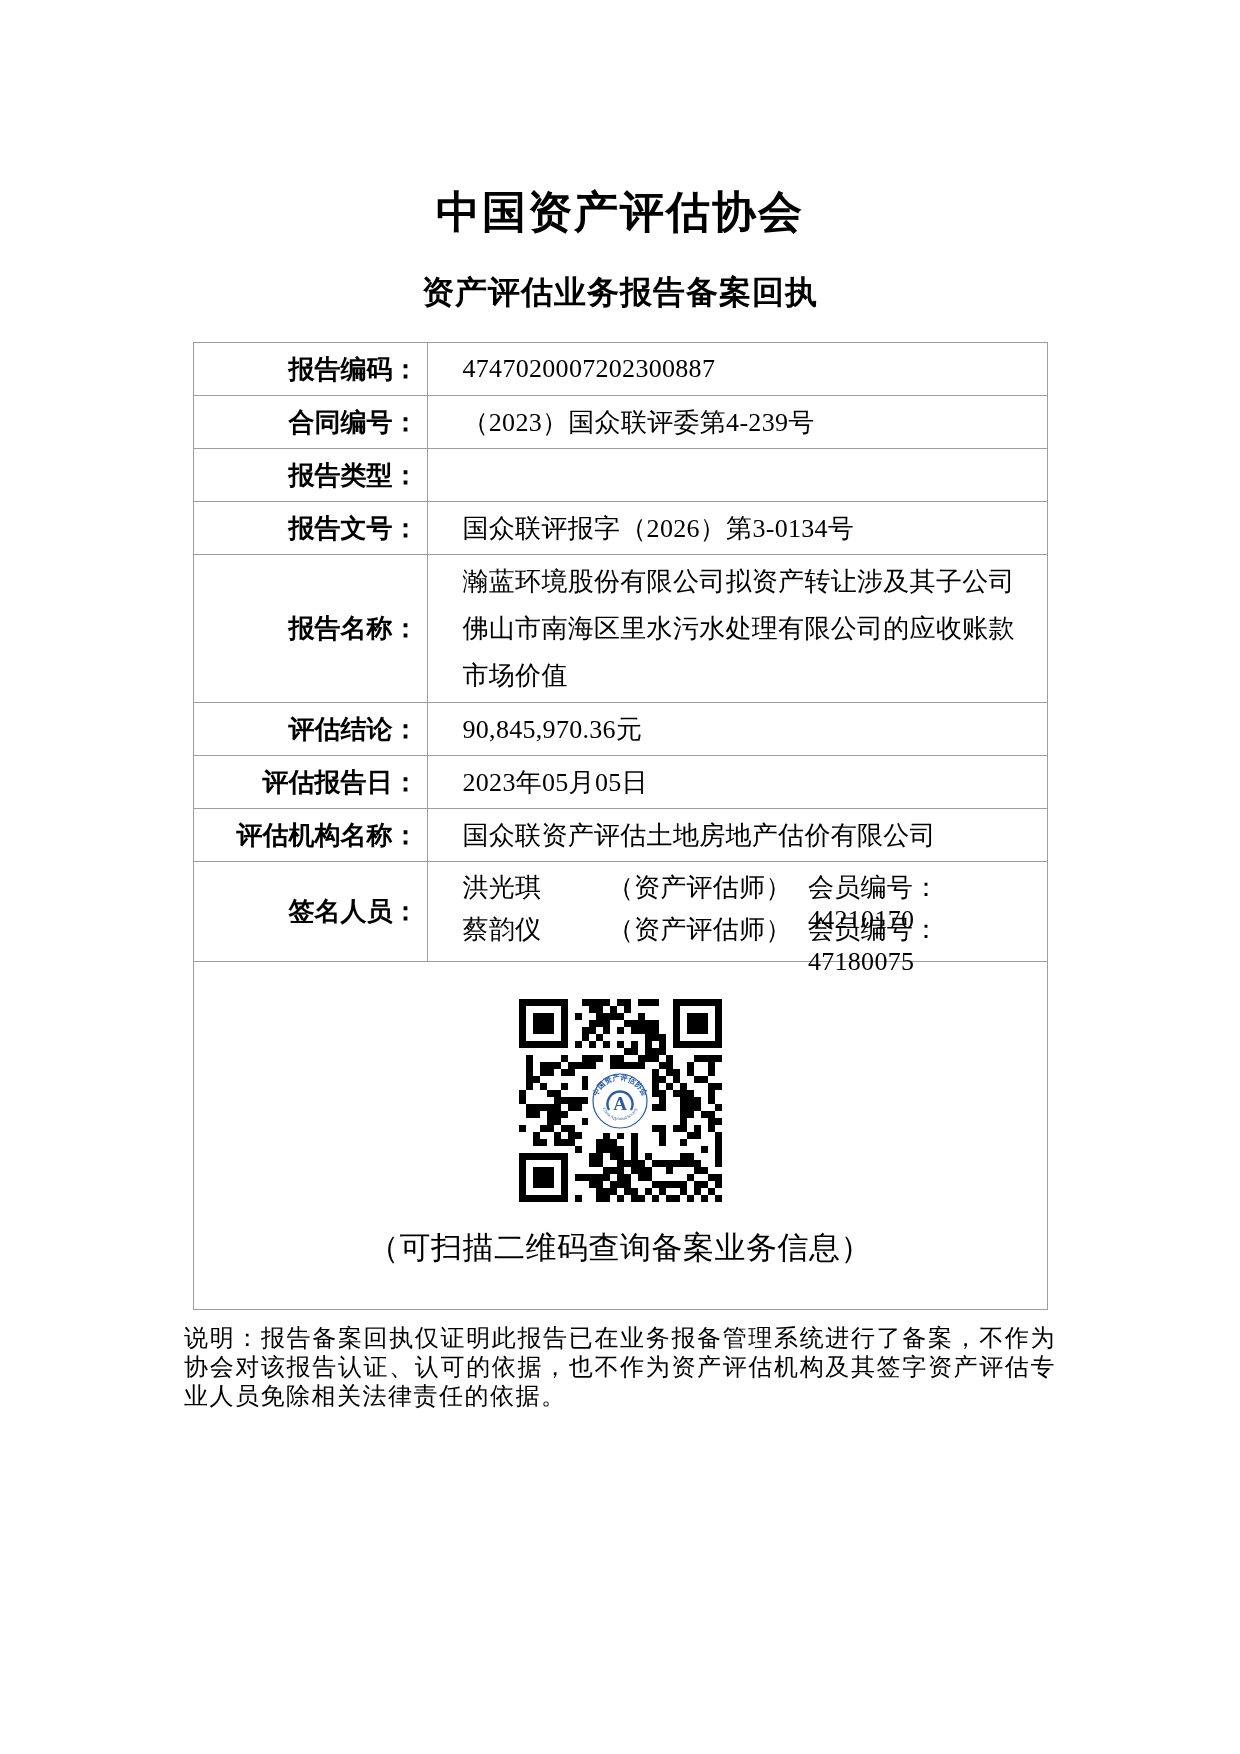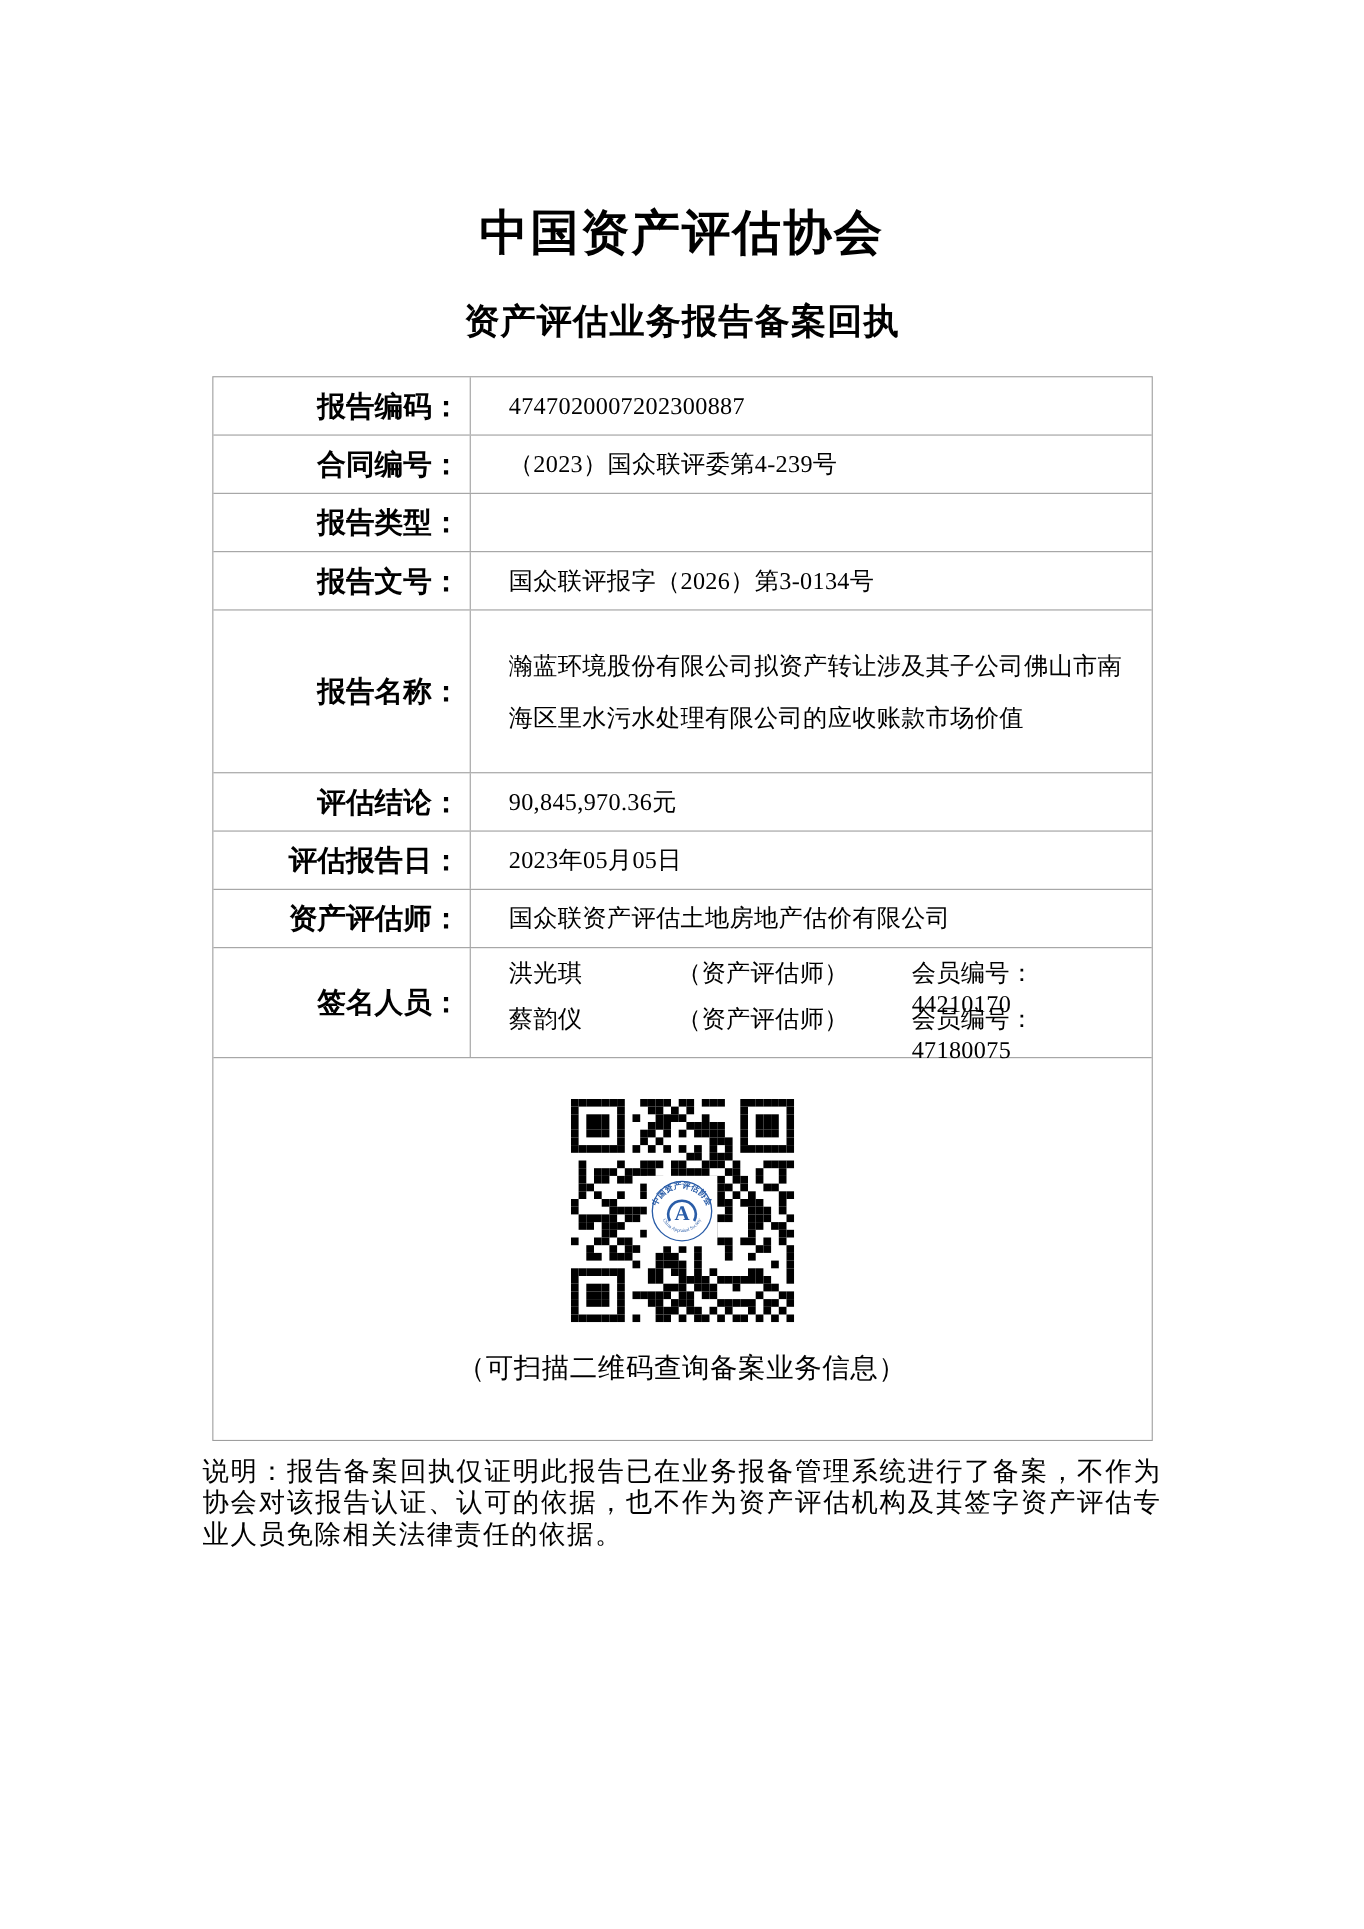--- a/index.html
+++ b/index.html
@@ -32,21 +32,21 @@
   .frow:last-child{border-bottom:none;}
   .cell{display:flex;align-items:center;}
   .lbl{
     width:234px;justify-content:flex-end;padding-right:8px;
     border-right:1px solid var(--border-color);
     font-family:Liberation Serif, serif;
     font-weight:bold;font-size:26px;
   }
   .val{
     flex:1;padding-left:35px;padding-right:22px;
-    font-size:22px;letter-spacing:0.3px;
+    font-size:26px;letter-spacing:0.3px;
   }
   .r-std{height:53px;}
   .r-name{height:148px;}
   .r-name .val{line-height:47px;align-items:center;}
   .r-sign{height:100px;}
   .signers{flex-direction:column;justify-content:center;align-items:stretch;}
   .signer-line{height:42px;display:flex;}
   .s-name{display:inline-block;width:133px;}
   .s-title{display:inline-block;width:220px;margin-left:24px;}
   .r-qr{height:310px;display:block;border-bottom:none;}
@@ -54,21 +54,21 @@
   .qr-wrap{
     position:relative;width:203px;height:203px;margin:37px auto 0 auto;
   }
   .qr-grid{position:absolute;left:0;top:0;width:203px;height:203px;}
   .qr-logo{
     position:absolute;left:50%;top:50%;transform:translate(-50%,-50%);
     width:64px;height:64px;background:#ffffff;
     display:flex;align-items:center;justify-content:center;
   }
   .qr-caption{
-    margin-top:25px;text-align:center;font-size:25px;letter-spacing:0.5px;
+    margin-top:25px;text-align:center;font-size:31px;letter-spacing:0.5px;
   }
   .note{
     width:872px;margin:14px auto 0 auto;
     font-size:24px;line-height:29px;letter-spacing:1.5px;
     text-align:justify;
   }
 </style>
 </head>
 <body>
 
@@ -107,21 +107,21 @@
       <div class="cell lbl">评估结论：</div>
       <div class="cell val">90,845,970.36元</div>
     </div>
 
     <div class="frow r-std">
       <div class="cell lbl">评估报告日：</div>
       <div class="cell val">2023年05月05日</div>
     </div>
 
     <div class="frow r-std">
-      <div class="cell lbl">资产评估师：</div>
+      <div class="cell lbl">评估机构名称：</div>
       <div class="cell val">国众联资产评估土地房地产估价有限公司</div>
     </div>
 
     <div class="frow r-sign">
       <div class="cell lbl">签名人员：</div>
       <div class="cell val signers">
         <div class="signer-line">
           <span class="s-name">洪光琪</span>
           <span class="s-title">（资产评估师）</span>
           <span class="s-member"><span>会员编号：</span><span>44210170</span></span>

